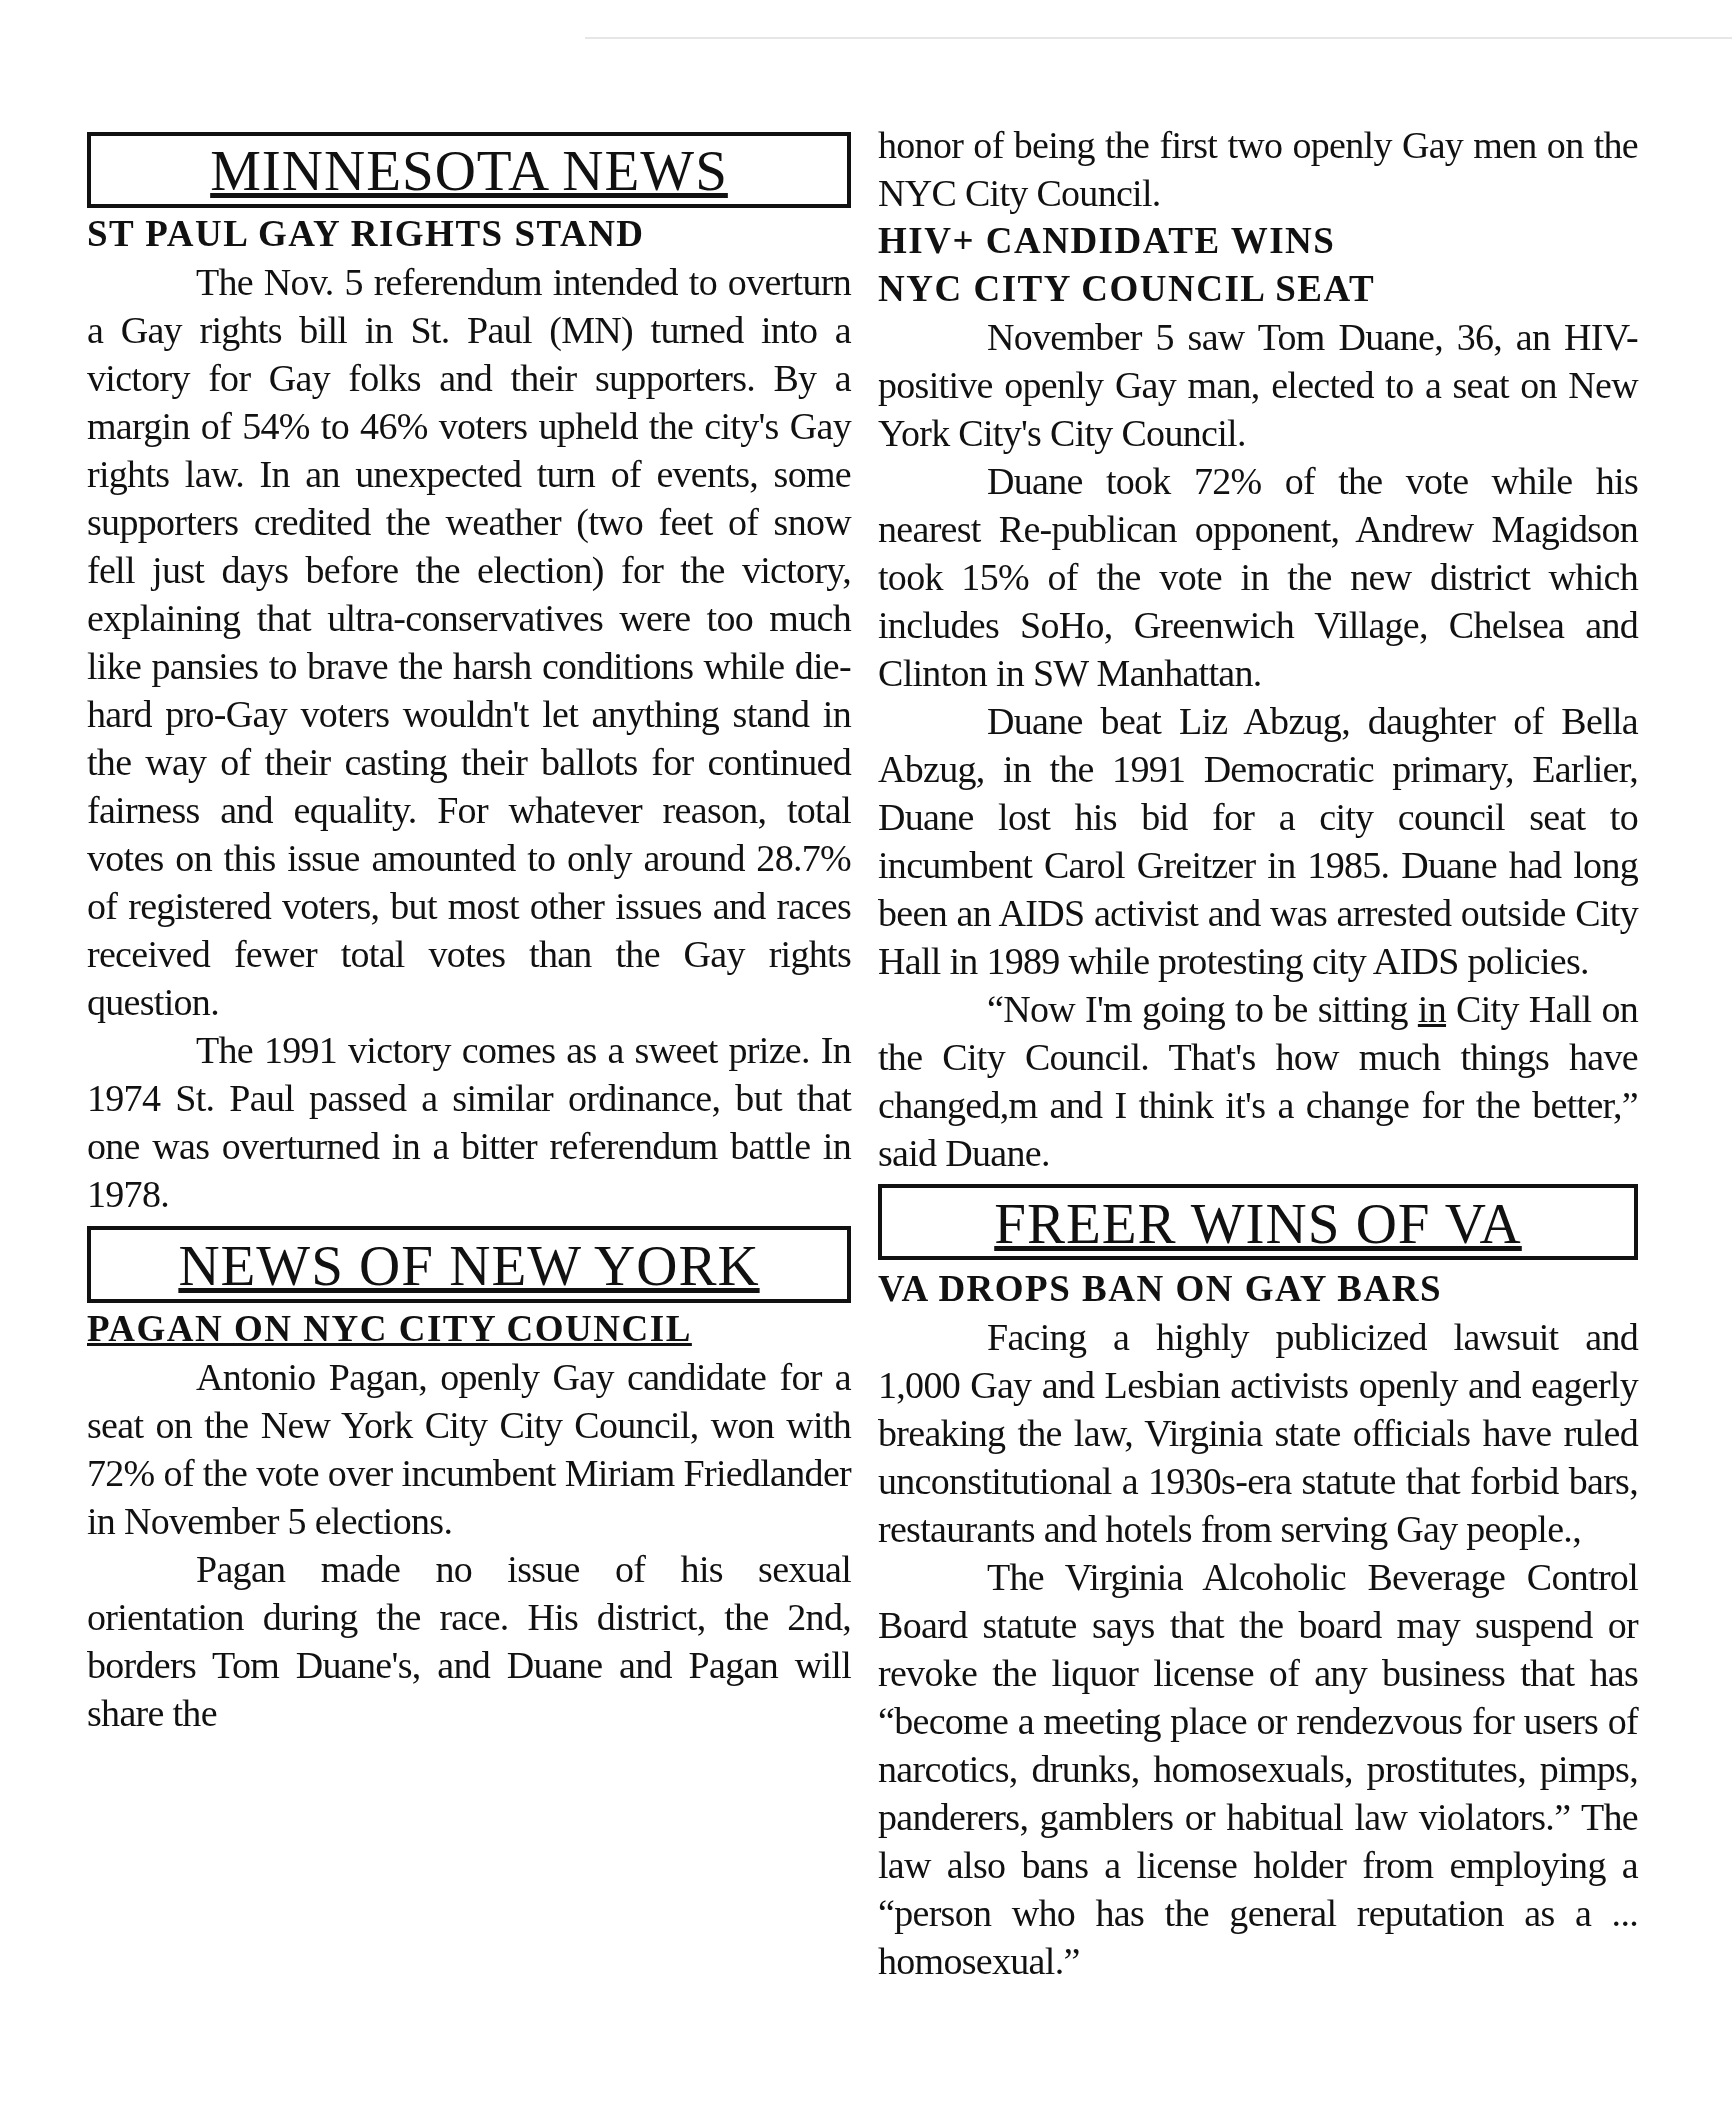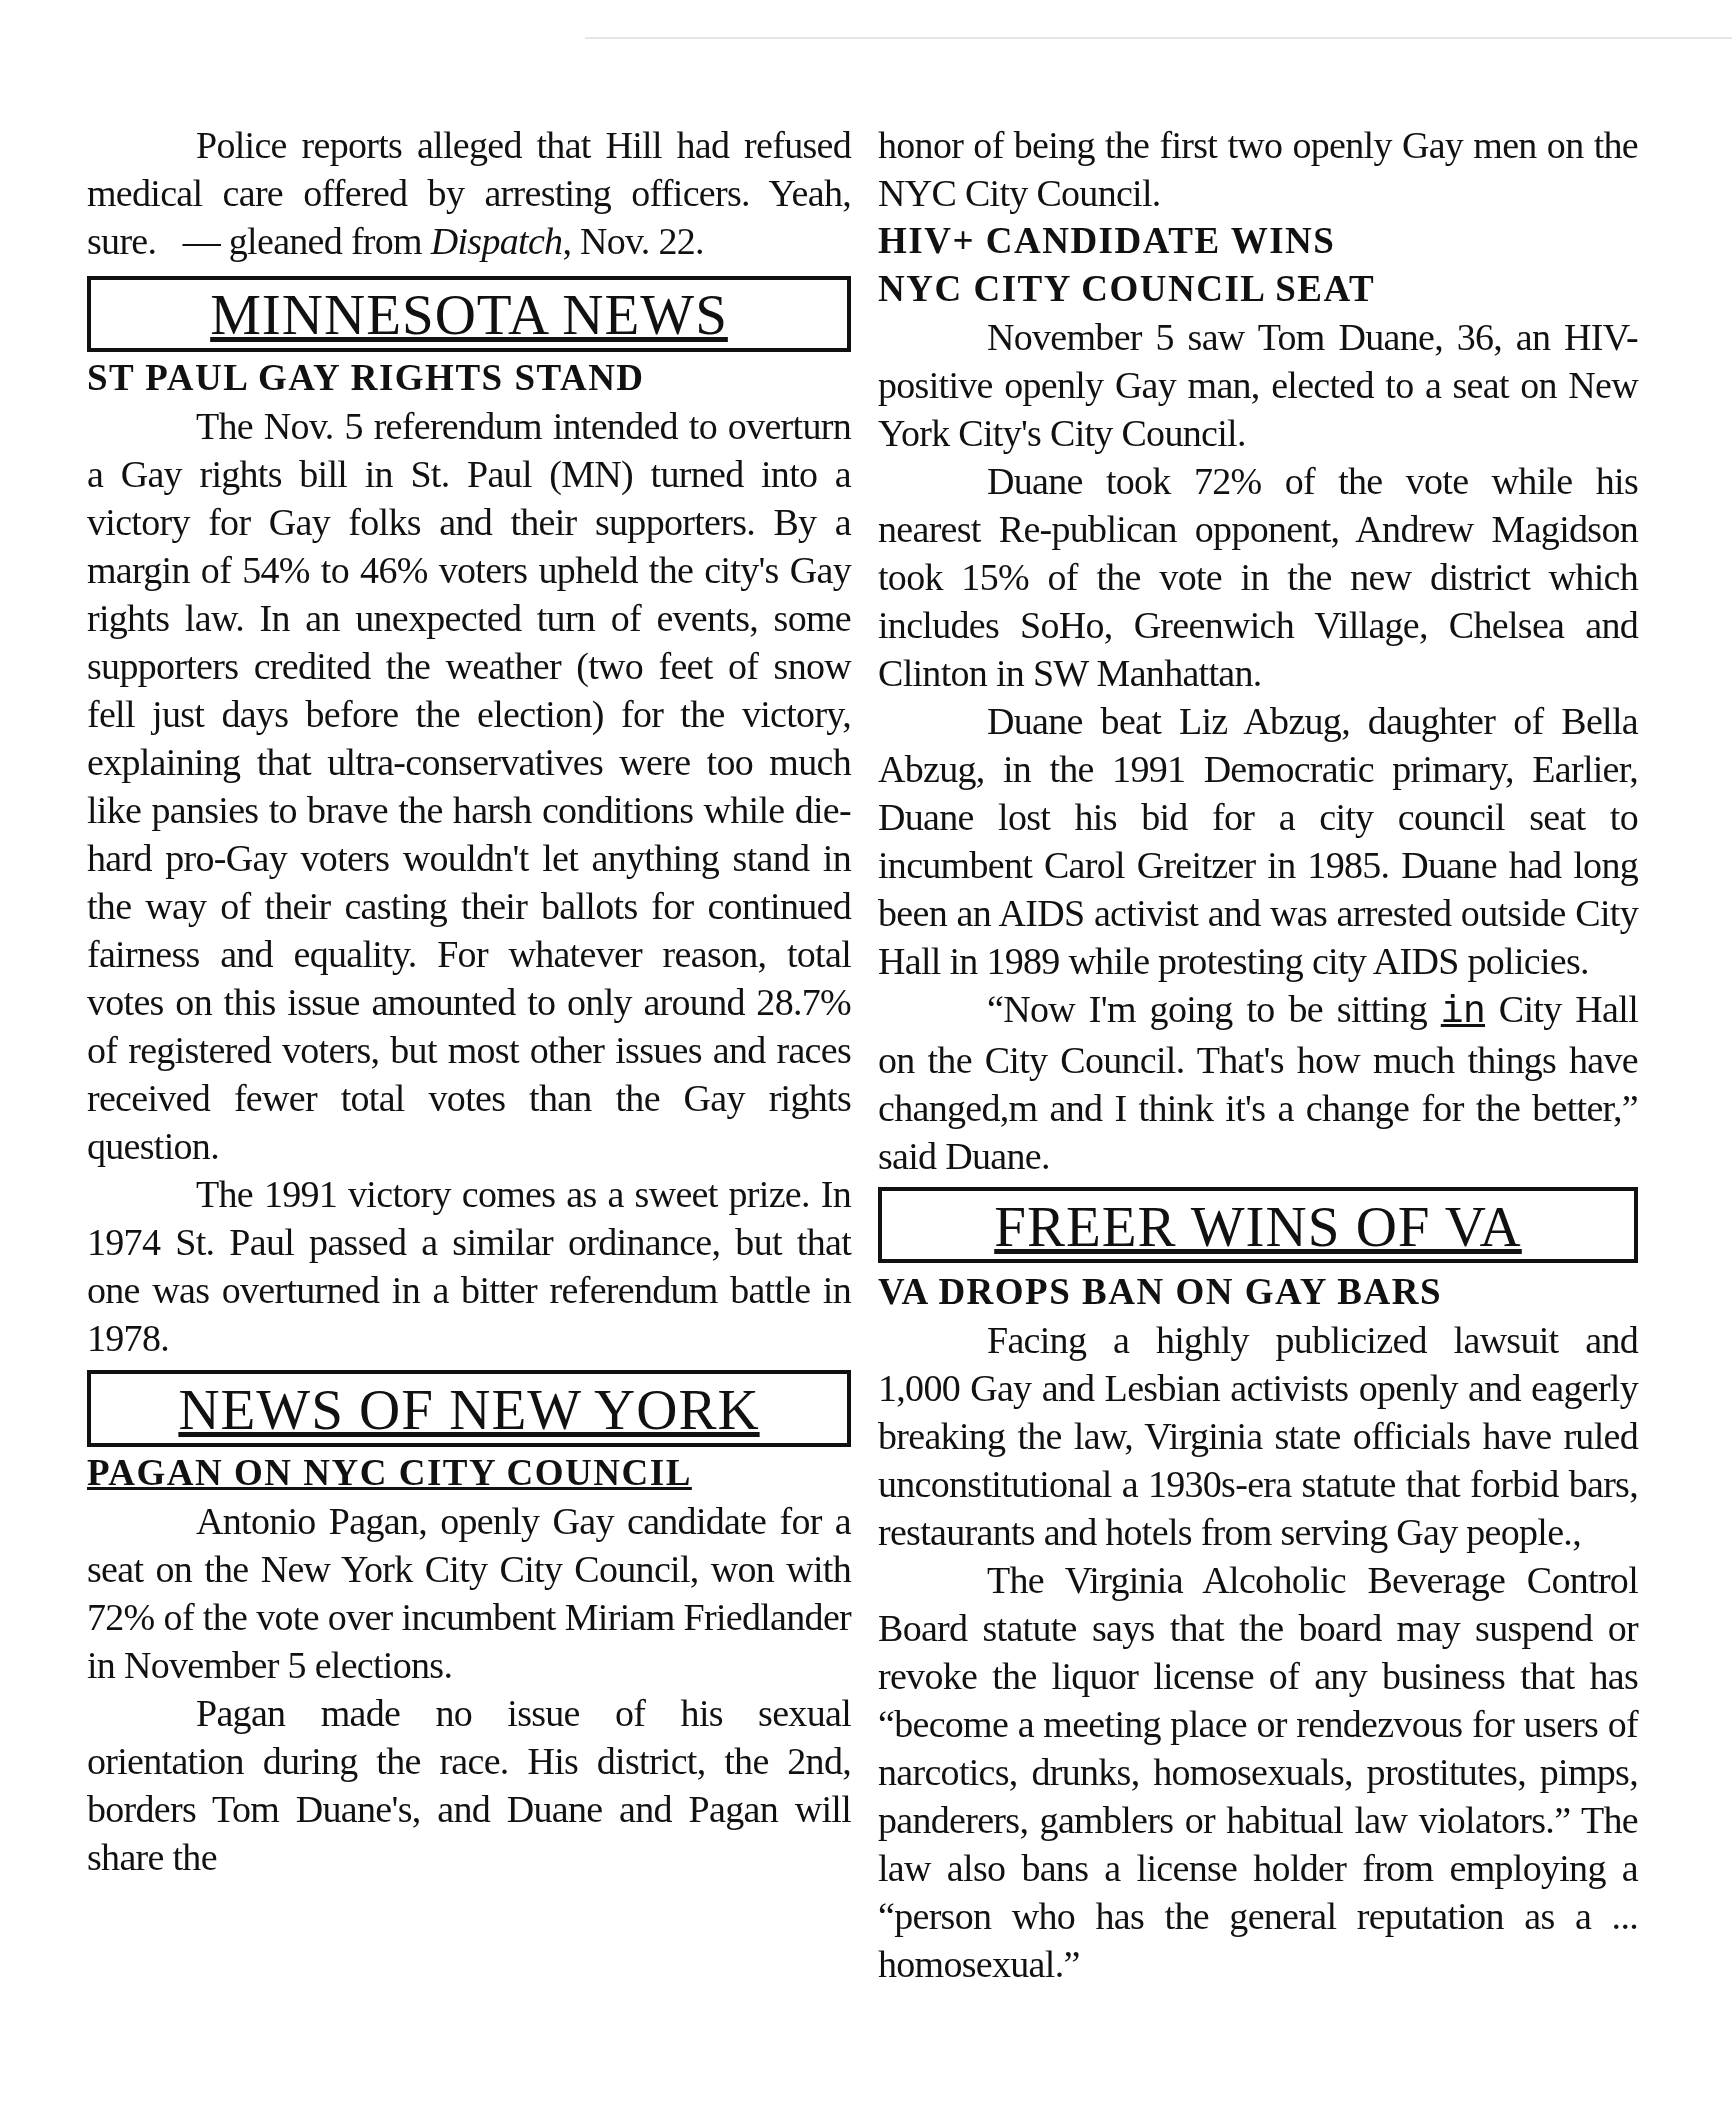--- a/index.html
+++ b/index.html
@@ -8,30 +8,29 @@
   .topline { position:absolute; left:585px; top:37px; width:1147px; height:1.9px; background:#e6e6e6; }
   .col { position:absolute; top:121px; width:764px; }
   .col.left { left:87px; }
   .col.right { left:878px; width:760px; }
   p.body { margin:0; font-size:38px; line-height:48px; text-align:justify; text-align-last:left;
            letter-spacing:-0.7px; }
   p.body.indent { text-indent:109px; }
   .sub { margin:0; font-size:37px; line-height:48px; font-weight:bold; letter-spacing:1.5px; white-space:nowrap; }
   .boxhead { border:4.8px solid #111; box-sizing:border-box; text-align:center;
              font-size:57px; line-height:57px; letter-spacing:1px; padding:6.8px 0 4.8px;text-decoration:underline; }
-  .u { text-decoration:underline;font-family:Liberation Mono, monospace; }
+  .u { text-decoration:underline; }
   i { font-style:italic; }
 </style>
 </head>
 <body>
 
 <div class="topline"></div>
 
 <div class="col left">
-  <p class="body indent"><span>Police reports alleged that Hill had refused medical care offered by arresting officers. Yeah, sure.</span>&nbsp;&nbsp;&nbsp;<span>— gleaned from</span> <i>Dispatch</i><span>, Nov. 22.</span></p>
 
   <div class="boxhead" style="margin-top:10.6px;">MINNESOTA NEWS</div>
   <div class="sub" style="margin-top:1.9px;">ST PAUL GAY RIGHTS STAND</div>
   <p class="body indent">The Nov. 5 referendum intended to overturn a Gay rights bill in St. Paul (MN) turned into a victory for Gay folks and their supporters. By a margin of 54% to 46% voters upheld the city's Gay rights law. In an unexpected turn of events, some supporters credited the weather (two feet of snow fell just days before the election) for the victory, explaining that ultra-conservatives were too much like pansies to brave the harsh conditions while die-hard pro-Gay voters wouldn't let anything stand in the way of their casting their ballots for continued fairness and equality. For whatever reason, total votes on this issue amounted to only around 28.7% of registered voters, but most other issues and races received fewer total votes than the Gay rights question.</p>
   <p class="body indent">The 1991 victory comes as a sweet prize. In 1974 St. Paul passed a similar ordinance, but that one was overturned in a bitter referendum battle in 1978.</p>
 
   <div class="boxhead" style="margin-top:8px;">NEWS OF NEW YORK</div>
   <div class="sub" style="margin-top:1.9px;text-decoration:underline;">PAGAN ON NYC CITY COUNCIL</div>
   <p class="body indent">Antonio Pagan, openly Gay candidate for a seat on the New York City City Council, won with 72% of the vote over incumbent Miriam Friedlander in November 5 elections.</p>
   <p class="body indent">Pagan made no issue of his sexual orientation during the race. His district, the 2nd, borders Tom Duane's, and Duane and Pagan will share the</p>

